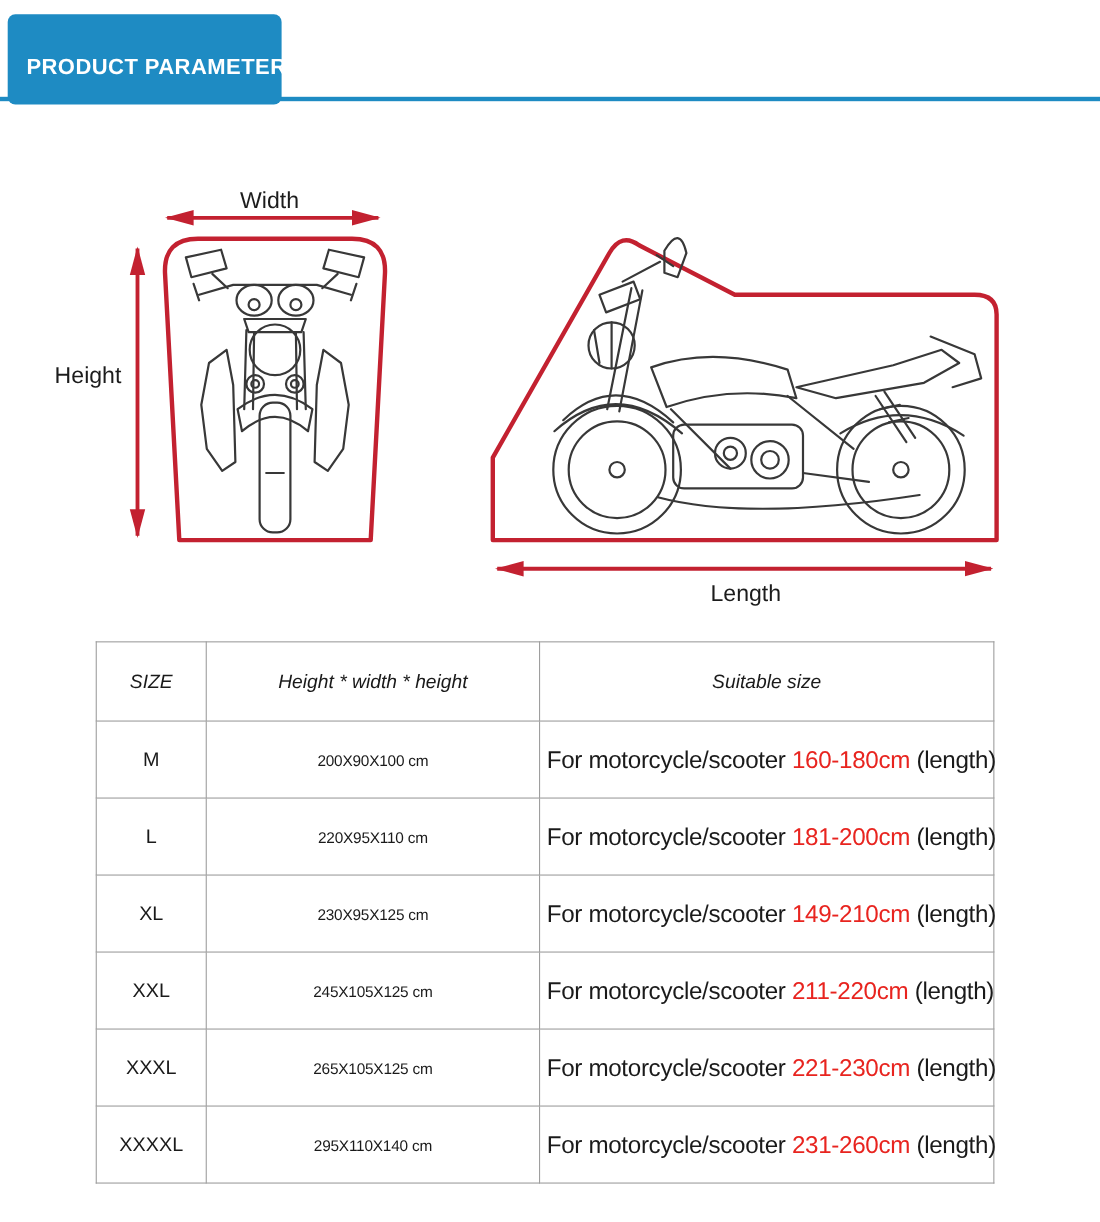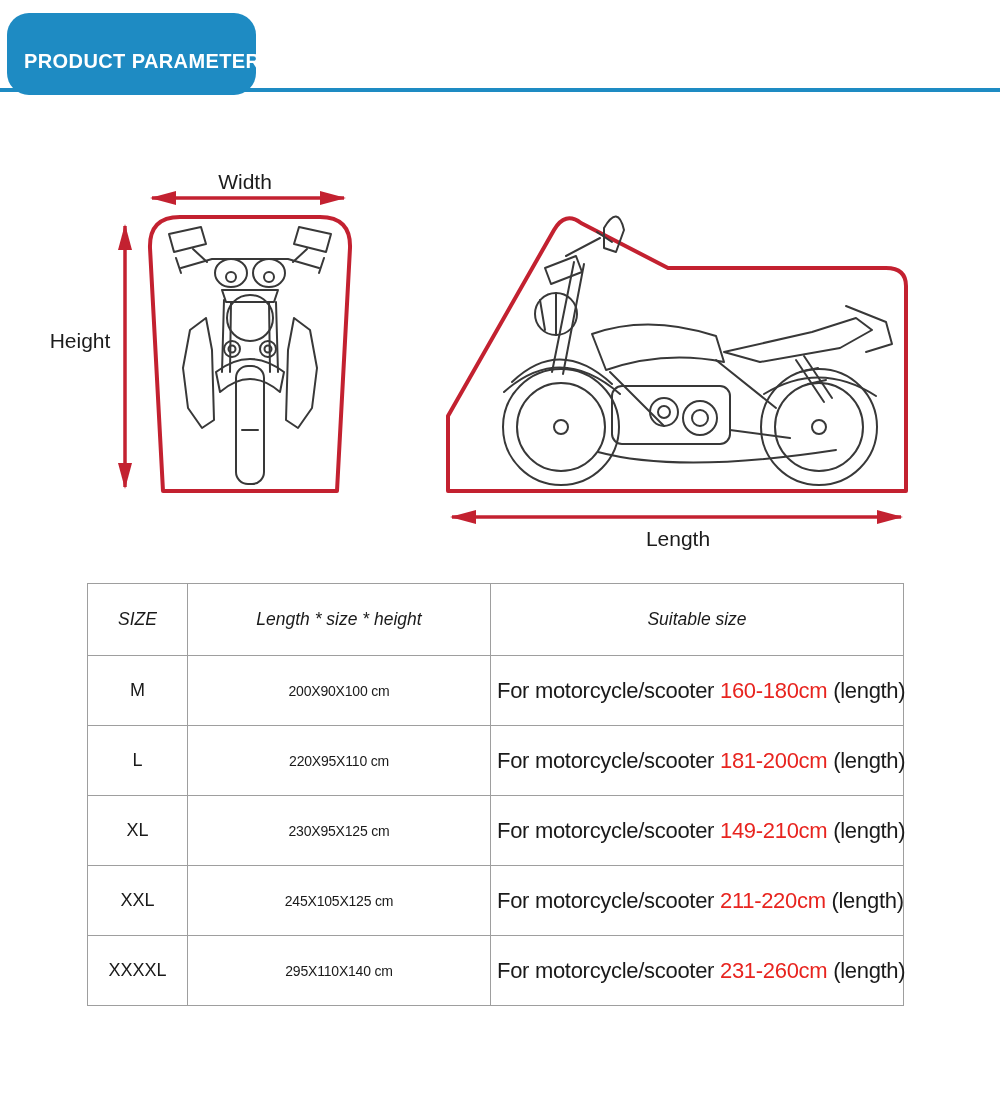--- a/index.html
+++ b/index.html
@@ -16,21 +16,21 @@
     width:1000px;height:1111px;position:relative;overflow:hidden;
     font-family:"Liberation Sans","DejaVu Sans",sans-serif;color:var(--ink);
   }
   
   .banner-line{
     position:absolute;left:0;top:88px;width:1000px;height:4px;
     background:var(--accent-blue);
   }
   .banner{
     position:absolute;left:7px;top:13px;width:249px;height:82px;
-    background:var(--accent-blue);border-radius:22px;
+    background:var(--accent-blue);border-radius:7px;
     display:flex;align-items:center;padding:14px 0 0 17px;
   }
   .banner-title{
     color:#ffffff;font-size:20px;font-weight:bold;letter-spacing:.4px;
     white-space:nowrap;
   }
   
   .diagram-svg{position:absolute;left:0;top:150px;width:1000px;height:433px;}
   .dim-label{
     font-size:21px;fill:#1c1c1c;
@@ -147,21 +147,21 @@
 
 <table class="size-table">
   <colgroup>
     <col class="col-size">
       <col class="col-dim">
       <col class="col-suit">
   </colgroup>
   <thead>
     <tr>
       <th>SIZE</th>
-      <th>Length * size * height</th>
+      <th>Height * width * height</th>
       <th>Suitable size</th>
     </tr>
   </thead>
   <tbody>
   <tr>
     <td class="c-size">M</td>
     <td class="c-dim">200X90X100 cm</td>
     <td class="c-suit"><span>For motorcycle/scooter </span><span class="red-range">160-180cm</span><span> (length)</span></td>
   </tr>
 
@@ -176,20 +176,25 @@
     <td class="c-dim">230X95X125 cm</td>
     <td class="c-suit"><span>For motorcycle/scooter </span><span class="red-range">149-210cm</span><span> (length)</span></td>
   </tr>
 
   <tr>
     <td class="c-size">XXL</td>
     <td class="c-dim">245X105X125 cm</td>
     <td class="c-suit"><span>For motorcycle/scooter </span><span class="red-range">211-220cm</span><span> (length)</span></td>
   </tr>
 
+  <tr>
+    <td class="c-size">XXXL</td>
+    <td class="c-dim">265X105X125 cm</td>
+    <td class="c-suit"><span>For motorcycle/scooter </span><span class="red-range">221-230cm</span><span> (length)</span></td>
+  </tr>
 
   <tr>
     <td class="c-size">XXXXL</td>
     <td class="c-dim">295X110X140 cm</td>
     <td class="c-suit"><span>For motorcycle/scooter </span><span class="red-range">231-260cm</span><span> (length)</span></td>
   </tr>
 </tbody>
 </table>
 
 </body></html>

